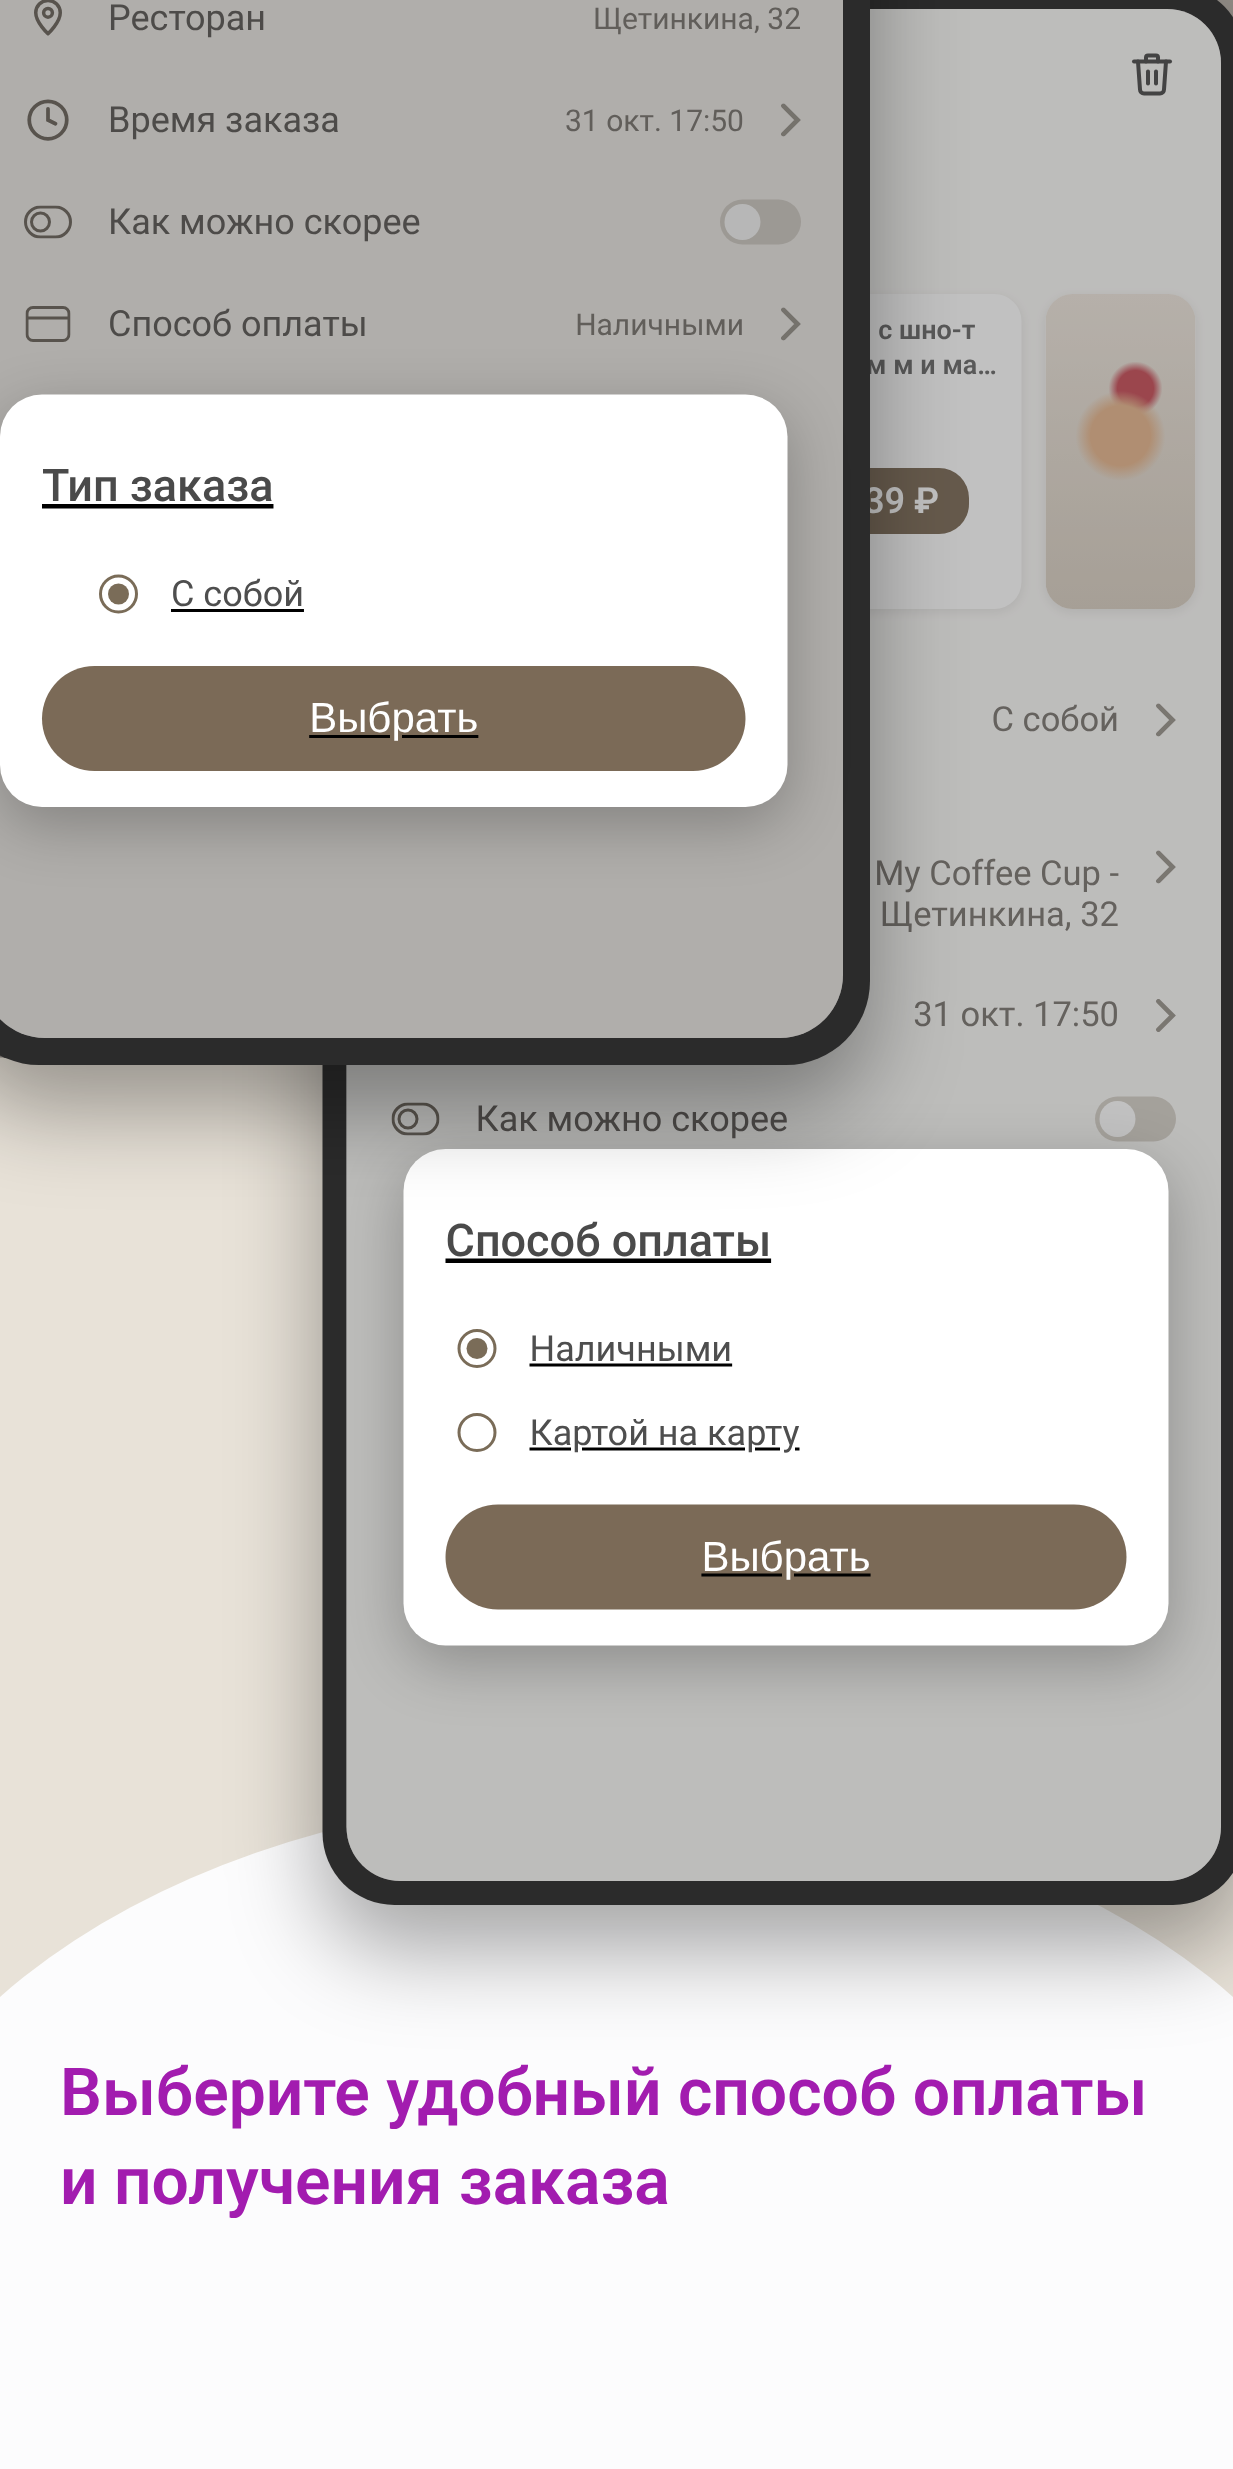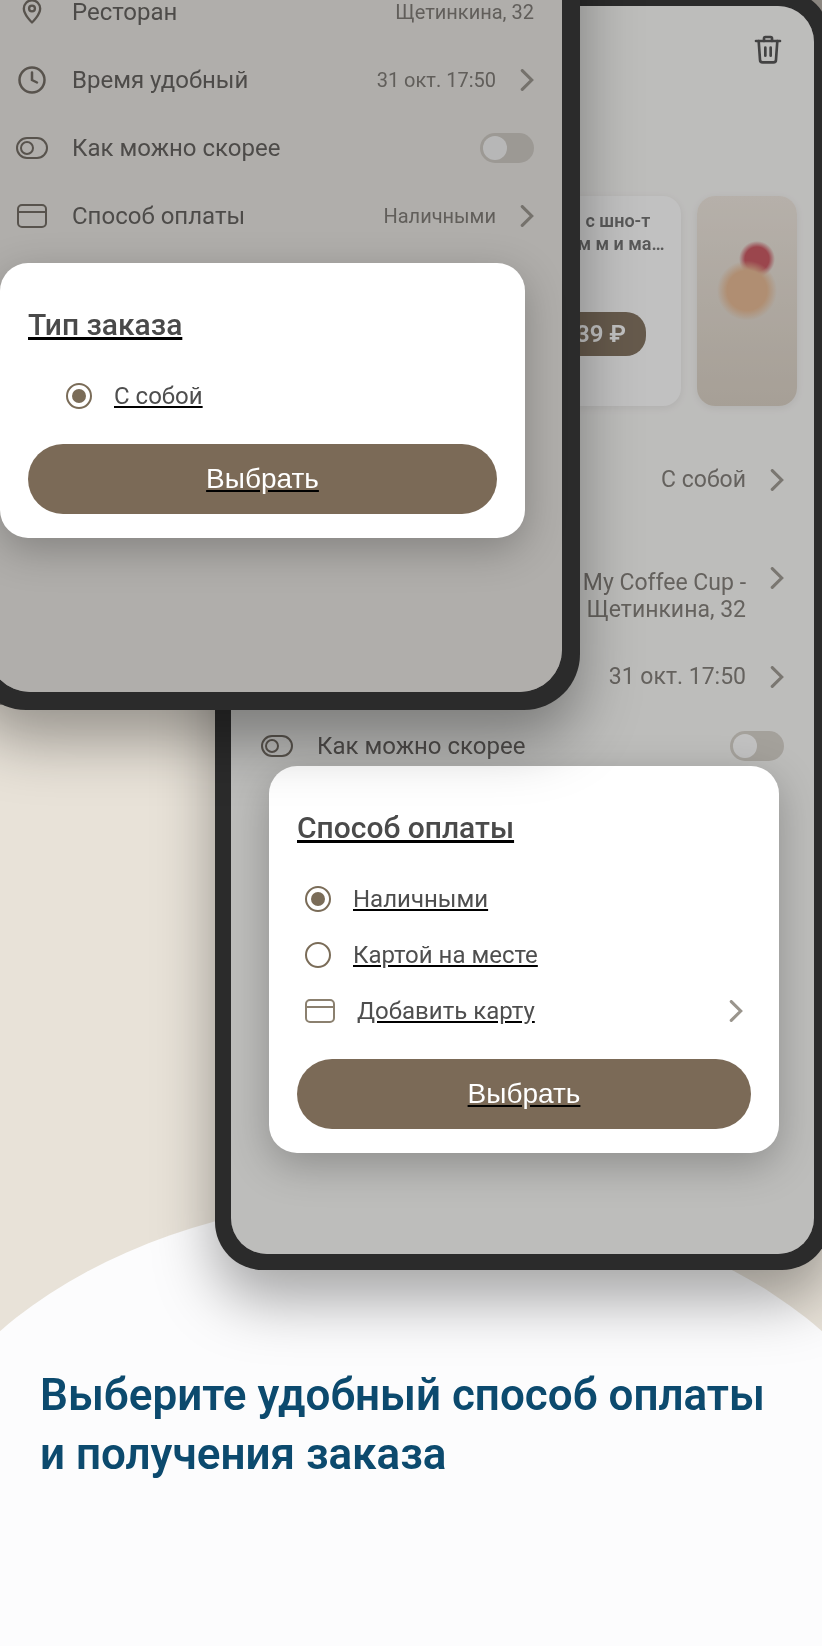--- a/index.html
+++ b/index.html
@@ -33,21 +33,21 @@
   border-top-right-radius: 60% 80%;
   z-index: 3;
   display: flex;
   flex-direction: column;
   justify-content: flex-start;
   padding: 170px 140px 0 140px;
 }
 .bottom-banner .headline {
   font-size: 44px;
   font-weight: 600;
-  color: #0c4a6e;
+  color: #a21caf;
   line-height: 1.35;
 }
 
 
 .scrim-upper {
   position: absolute;
   left: 0; top: 0; width: 822px; height: 705px;
   background: rgba(120,115,110,0.78);
   z-index: 4;
 }
@@ -301,35 +301,21 @@
 
     <div class="dialog dialog2">
       <div class="dialog-title">Способ оплаты</div>
 
       <div class="radio-row">
         <span class="radio selected"></span>
         <span>Наличными</span>
       </div>
       <div class="radio-row">
         <span class="radio"></span>
-        <span>Картой на месте</span>
-      </div>
-      <div class="link-row">
-        <span>
-          <svg width="30" height="24" viewBox="0 0 30 24" fill="none" stroke="#8b806f" stroke-width="2">
-              <rect x="1" y="1" width="28" height="22" rx="4"></rect>
-              <line x1="1" y1="8" x2="29" y2="8"></line>
-            </svg>
-        </span>
-        <span>Добавить карту</span>
-        <span class="chev">
-          <svg width="14" height="22" viewBox="0 0 8 14" fill="none" stroke="currentColor" stroke-width="2" stroke-linecap="round">
-              <polyline points="1 1 7 7 1 13"></polyline>
-            </svg>
-        </span>
+        <span>Картой на карту</span>
       </div>
 
       <button class="btn-primary">Выбрать</button>
     </div>
   </div>
 </div>
 
 <div class="phone1">
   <div class="screen">
     <div class="p1-settings">
@@ -345,21 +331,21 @@
         <span class="val">Щетинкина, 32</span>
       </div>
 
       <div class="p1-row">
         <span class="ic">
           <svg width="30" height="30" viewBox="0 0 24 24" fill="none" stroke="#6d665c" stroke-width="2" stroke-linecap="round">
               <circle cx="12" cy="12" r="10"></circle>
               <polyline points="12 6 12 12 16 14"></polyline>
             </svg>
         </span>
-        <span class="lbl">Время удобный</span>
+        <span class="lbl">Время заказа</span>
         <span class="val">31 окт. 17:50</span>
         <span class="chev">
           <svg width="14" height="22" viewBox="0 0 8 14" fill="none" stroke="currentColor" stroke-width="2" stroke-linecap="round">
               <polyline points="1 1 7 7 1 13"></polyline>
             </svg>
         </span>
       </div>
 
       <div class="p1-row">
         <span class="ic">

